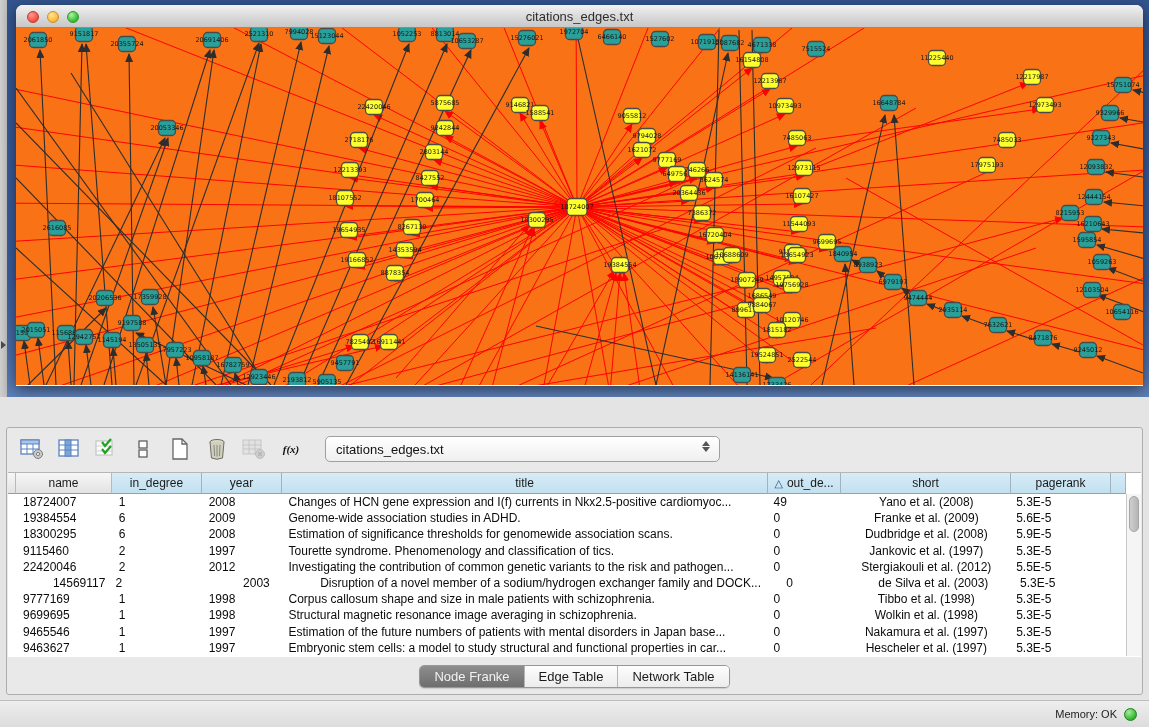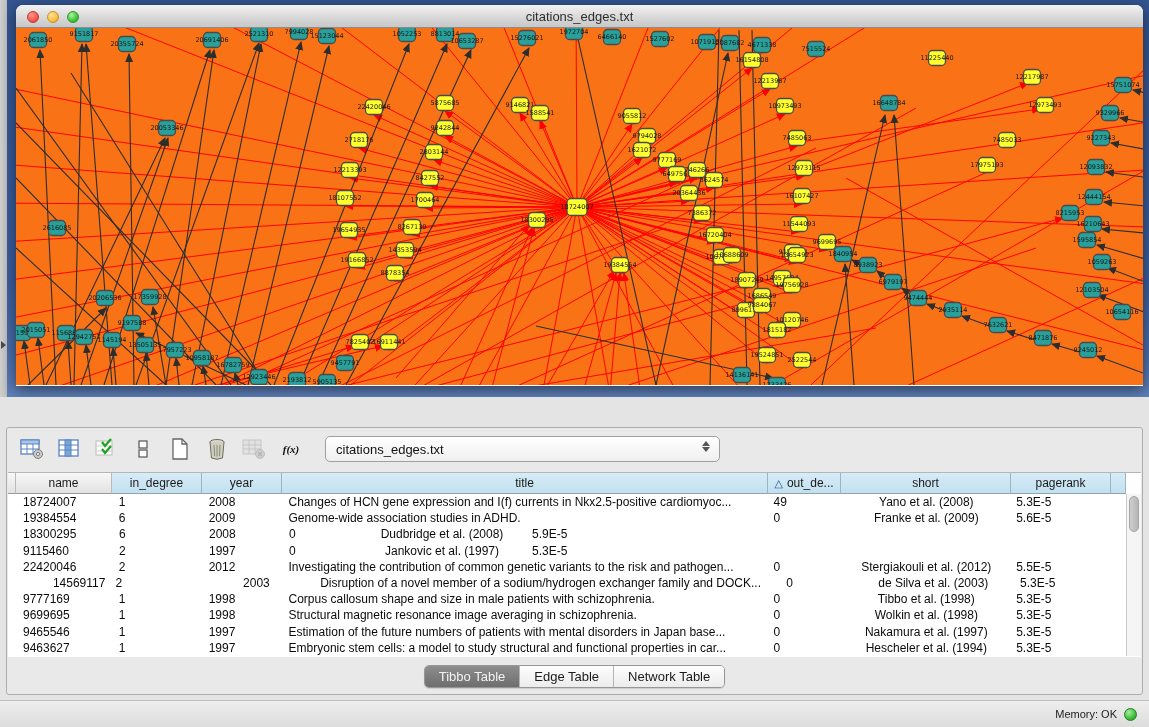--- a/index.html
+++ b/index.html
@@ -876,30 +876,32 @@
               <div class="td" style="width: 73px;">0</div>
               <div class="td center" style="width: 170px;">Franke et al. (2009)</div>
               <div class="td" style="width: 100px;">5.6E-5</div>
               <div class="td" style="width: 15px;"></div>
             </div>
             <div class="tr">
               <div class="td" style="width: 8px;"></div>
               <div class="td" style="width: 96px;">18300295</div>
               <div class="td" style="width: 90px;">6</div>
               <div class="td" style="width: 80px;">2008</div>
+              <div class="td" style="width: 486px;">Estimation of significance thresholds for genomewide association scans.</div>
               <div class="td" style="width: 73px;">0</div>
               <div class="td center" style="width: 170px;">Dudbridge et al. (2008)</div>
               <div class="td" style="width: 100px;">5.9E-5</div>
               <div class="td" style="width: 15px;"></div>
             </div>
             <div class="tr">
               <div class="td" style="width: 8px;"></div>
               <div class="td" style="width: 96px;">9115460</div>
               <div class="td" style="width: 90px;">2</div>
               <div class="td" style="width: 80px;">1997</div>
+              <div class="td" style="width: 486px;">Tourette syndrome. Phenomenology and classification of tics.</div>
               <div class="td" style="width: 73px;">0</div>
               <div class="td center" style="width: 170px;">Jankovic et al. (1997)</div>
               <div class="td" style="width: 100px;">5.3E-5</div>
               <div class="td" style="width: 15px;"></div>
             </div>
             <div class="tr">
               <div class="td" style="width: 8px;"></div>
               <div class="td" style="width: 96px;">22420046</div>
               <div class="td" style="width: 90px;">2</div>
               <div class="td" style="width: 80px;">2012</div>
@@ -953,33 +955,33 @@
               <div class="td" style="width: 100px;">5.3E-5</div>
               <div class="td" style="width: 15px;"></div>
             </div>
             <div class="tr">
               <div class="td" style="width: 8px;"></div>
               <div class="td" style="width: 96px;">9463627</div>
               <div class="td" style="width: 90px;">1</div>
               <div class="td" style="width: 80px;">1997</div>
               <div class="td" style="width: 486px;">Embryonic stem cells: a model to study structural and functional properties in car...</div>
               <div class="td" style="width: 73px;">0</div>
-              <div class="td center" style="width: 170px;">Hescheler et al. (1994)</div>
+              <div class="td center" style="width: 170px;">Hescheler et al. (1997)</div>
               <div class="td" style="width: 100px;">5.3E-5</div>
               <div class="td" style="width: 15px;"></div>
             </div>
           </div>
         <div class="vscroll">
           <div class="thumb"></div>
         </div>
       </div>
 
       <div class="tabs-row">
         <div class="seg-control" id="seg-control">
-            <div class="seg active">Tibbo Table</div>
+            <div class="seg active">Node Franke</div>
             <div class="seg">Edge Table</div>
             <div class="seg">Network Table</div>
           </div>
       </div>
     </div>
 
     <div class="status-bar">
       <span class="memory-text">Memory: OK</span>
       <span class="mem-dot"></span>
     </div>

